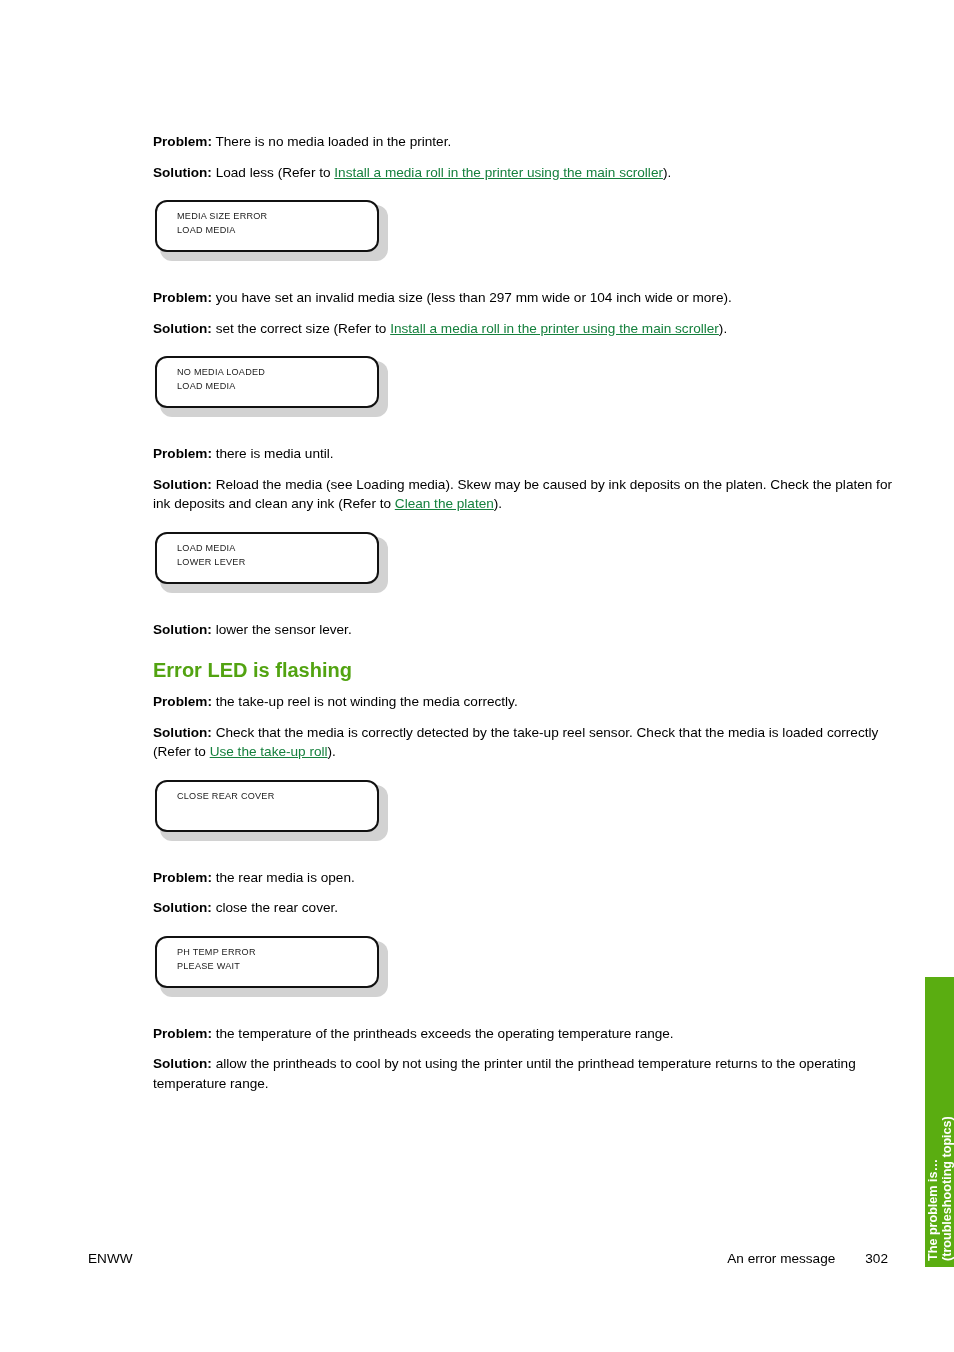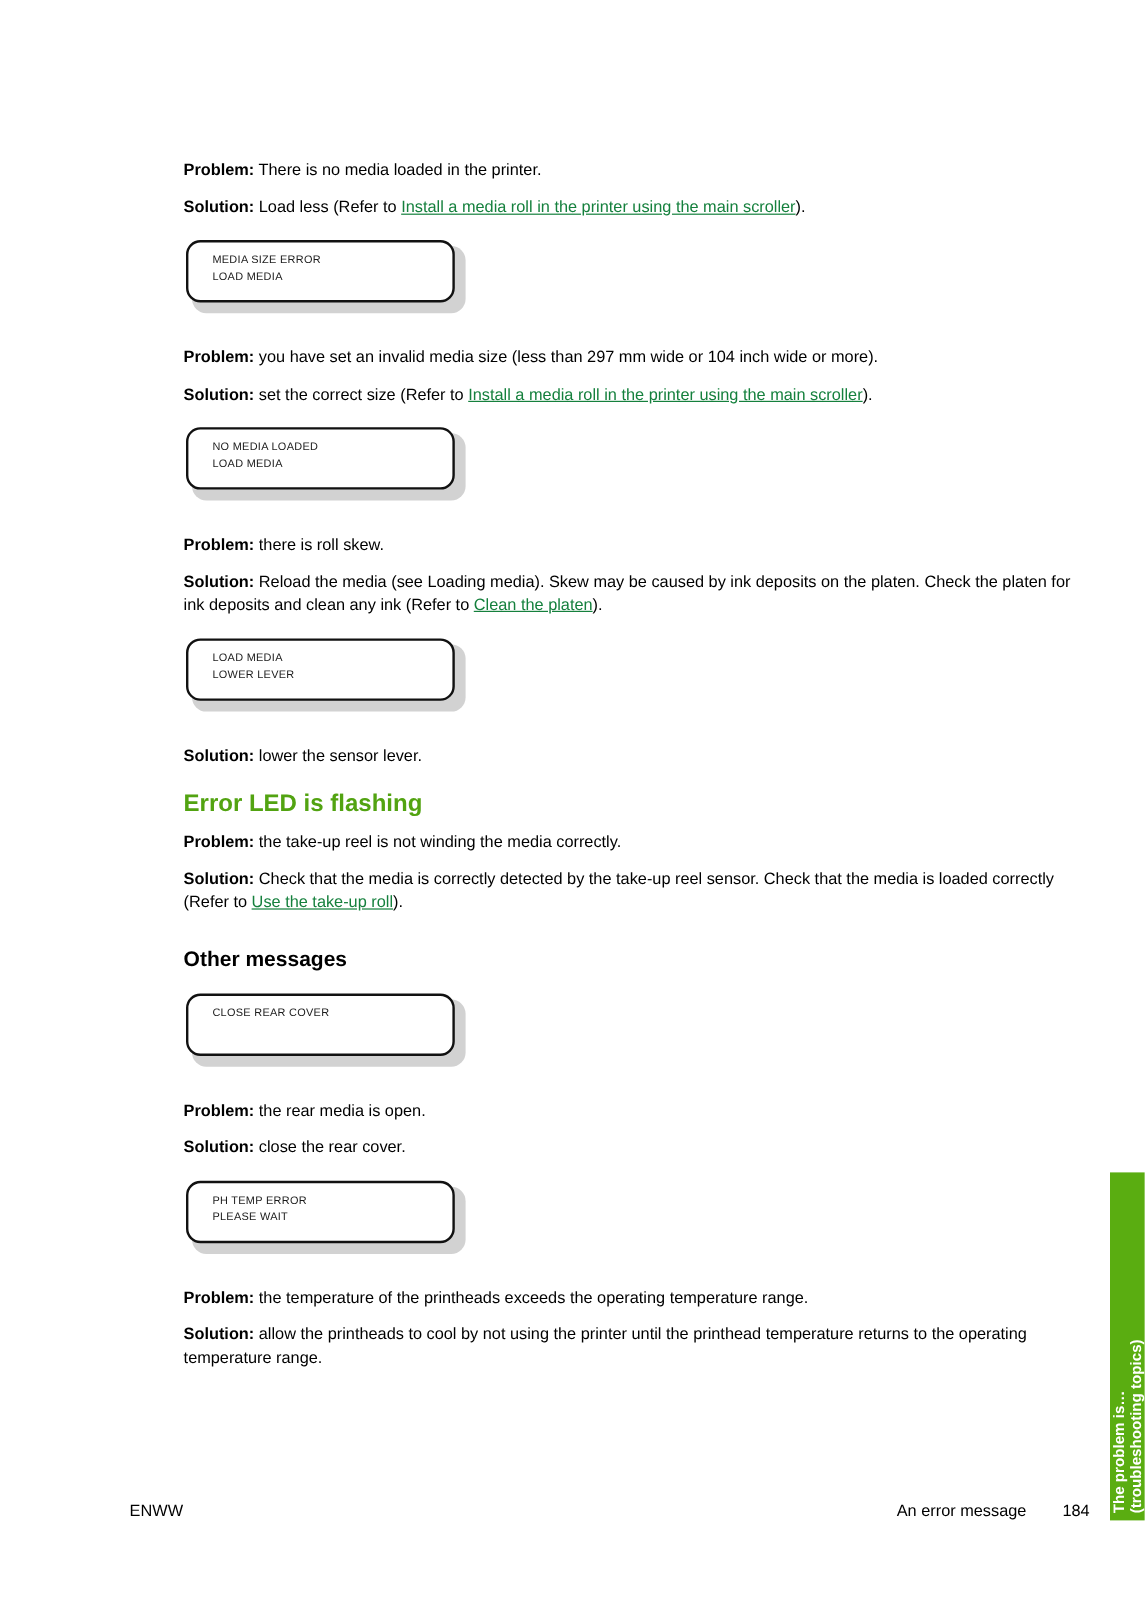--- a/index.html
+++ b/index.html
@@ -144,21 +144,21 @@
     color: #ffffff;
     font-size: 12.6px;
     font-weight: bold;
     line-height: 14px;
     white-space: nowrap;
   }
 
   
   .footer {
     position: absolute;
-    left: 108px;
+    left: 88px;
     top: 1229px;
     width: 800px;
     height: 20px;
   }
   .footer-left {
     position: absolute;
     left: 0;
     top: 0;
     font-size: 13.6px;
     color: #000000;
@@ -200,21 +200,21 @@
 
     <div class="lcd-wrap">
       <div class="lcd-back"></div>
       <div class="lcd-face"></div>
       <div class="lcd-lines">
         <div class="lcd-line">NO MEDIA LOADED</div>
         <div class="lcd-line">LOAD MEDIA</div>
       </div>
     </div>
 
-    <p class="para"><span class="lbl">Problem:</span><span> there is roll skew.</span></p>
+    <p class="para"><span class="lbl">Problem:</span><span> there is media until.</span></p>
 
     <p class="para gap-after-para"><span class="lbl">Solution:</span><span> Reload the media (see Loading media). Skew may be caused by ink deposits on the platen. Check the platen for ink deposits and clean any ink (Refer to </span><a href="#" class="link">Clean the platen</a><span>).</span></p>
 
     <div class="lcd-wrap">
       <div class="lcd-back"></div>
       <div class="lcd-face"></div>
       <div class="lcd-lines">
         <div class="lcd-line">LOAD MEDIA</div>
         <div class="lcd-line">LOWER LEVER</div>
       </div>
@@ -222,21 +222,20 @@
 
 
     <p class="para"><span class="lbl">Solution:</span><span> lower the sensor lever.</span></p>
 
     <h3 class="h-green">Error LED is flashing</h3>
 
     <p class="para"><span class="lbl">Problem:</span><span> the take-up reel is not winding the media correctly.</span></p>
 
     <p class="para"><span class="lbl">Solution:</span><span> Check that the media is correctly detected by the take-up reel sensor. Check that the media is loaded correctly (Refer to </span><a href="#" class="link">Use the take-up roll</a><span>).</span></p>
 
-    <h2 class="h-black">Other messages</h2>
 
     <div class="lcd-wrap single">
       <div class="lcd-back"></div>
       <div class="lcd-face"></div>
       <div class="lcd-lines">
         <div class="lcd-line">CLOSE REAR COVER</div>
         <div class="lcd-line"></div>
       </div>
     </div>
 
@@ -261,16 +260,16 @@
 
   <div class="side-tab">
     <div class="side-tab-inner">
       <span class="side-tab-line">The problem is…</span>
       <span class="side-tab-line">(troubleshooting topics)</span>
     </div>
   </div>
 
   <div class="footer">
     <span class="footer-left">ENWW</span>
-    <span class="footer-right"><span class="sect">An error message</span><span class="pageno">184</span></span>
+    <span class="footer-right"><span class="sect">An error message</span><span class="pageno">302</span></span>
   </div>
 
 </div>
 
 </body></html>

